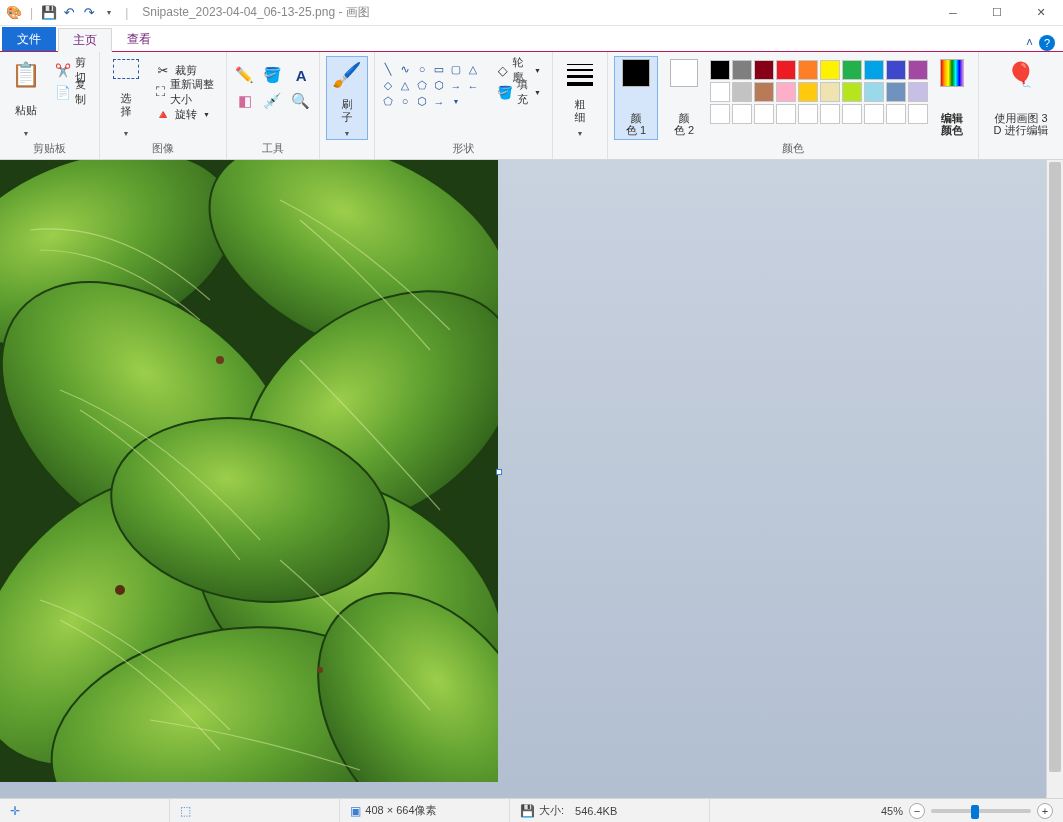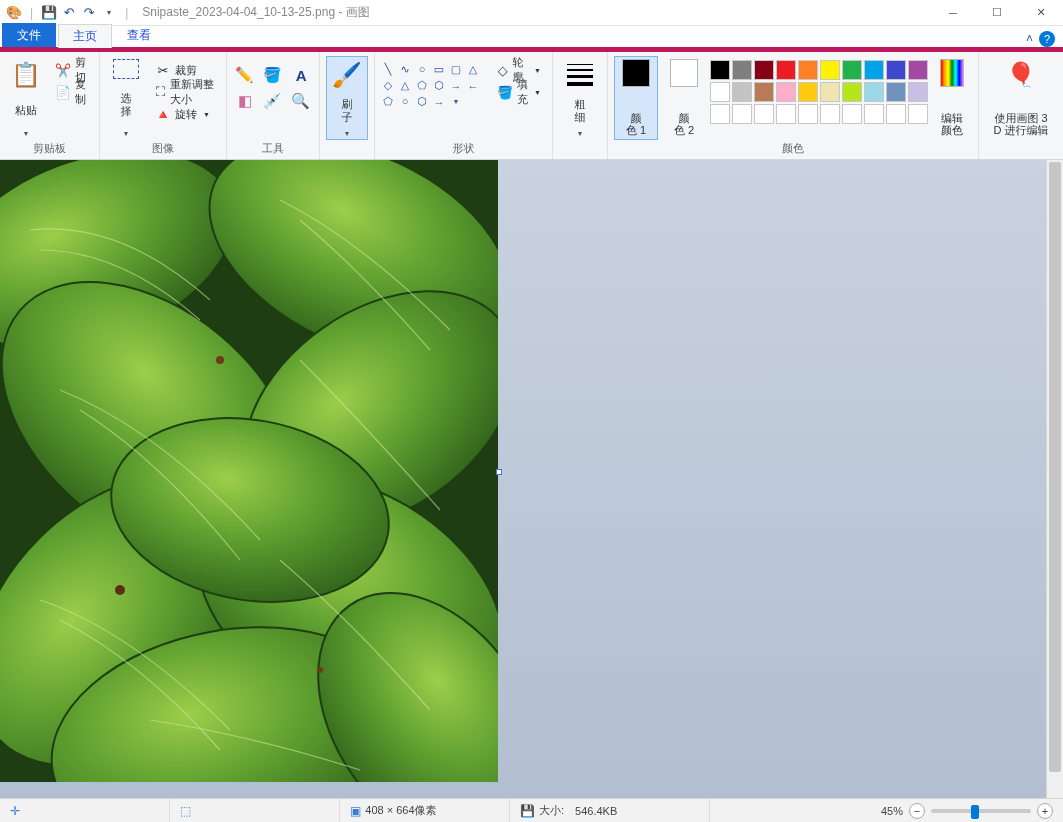--- a/index.html
+++ b/index.html
@@ -8,22 +8,22 @@
 
 .titlebar { height: 26px; background: #fff; display: flex; align-items: center; border-bottom: 1px solid #e5e5e5; font-size: 12px; color: #7a7a7a; }
 .titlebar-left { display: flex; align-items: center; gap: 4px; padding-left: 6px; }
 .qat-icon { width: 16px; height: 16px; display: inline-flex; align-items: center; justify-content: center; font-size: 13px; cursor: pointer; }
 .qat-sep { color: #bbb; margin: 0 4px; }
 .titlebar-title { margin-left: 6px; color: #888; }
 .titlebar-right { margin-left: auto; display: flex; }
 .win-btn { width: 44px; height: 26px; display: flex; align-items: center; justify-content: center; color: #555; cursor: pointer; font-size: 11px; }
 
 
-.tabs { height: 26px; display: flex; align-items: flex-end; background: #fff; border-bottom: 5px solid #be185d; padding-left: 2px; position: relative; }
-.tab { height: 24px; padding: 0 14px; font-size: 12px; color: #1d4ed8; display: flex; align-items: center; cursor: pointer; border: 1px solid transparent; border-bottom: none; }
+.tabs { height: 26px; display: flex; align-items: flex-end; background: #fff; border-bottom: 1px solid #be185d; padding-left: 2px; position: relative; }
+.tab { height: 24px; padding: 0 14px; font-size: 12px; color: #701a75; display: flex; align-items: center; cursor: pointer; border: 1px solid transparent; border-bottom: none; }
 .tab.file { background: #1a6fd6; color: #fff; margin-right: 2px;}
 .tab.active { background: #f5f6f7; border-color: #d6d6d6; border-bottom: 1px solid #f5f6f7; position: relative; top: 1px; }
 .tabs-right { margin-left: auto; display: flex; align-items: center; gap: 6px; padding-right: 8px; font-size: 12px;}
 .help-icon { width: 16px; height: 16px; border-radius: 50%; background: #0078d7; color: #fff; display: inline-flex; align-items: center; justify-content: center; font-size: 11px;}
 
 
 .ribbon { height: 108px; background: #f5f6f7; border-bottom: 1px solid #d6d6d6; display: flex; }
 .group { display: flex; flex-direction: column; border-right: 1px solid #e0e0e0; padding: 4px 6px 2px 6px; }
 .group-body { flex: 1; display: flex; align-items: flex-start; gap: 4px; }
 .group-label { height: 16px; font-size: 11px; color: #666; text-align: center; }
@@ -78,21 +78,21 @@
 <div class="titlebar">
   <div class="titlebar-left">
     <span class="qat-icon">🎨</span>
     <span class="qat-sep">|</span>
     <span class="qat-icon" style="color:#2b5aa0;">💾</span>
     <span class="qat-icon" style="color:#2b5aa0;">↶</span>
     <span class="qat-icon" style="color:#2b5aa0;">↷</span>
     <span class="qat-icon" style="font-size:8px;color:#555;">▾</span>
     <span class="qat-sep">|</span>
     <span class="titlebar-title">
-      <span>Snipaste_2023-04-04_10-13-25.png</span>
+      <span>Snipaste_2023-04-04_06-13-25.png</span>
       - <span>画图</span>
     </span>
   </div>
   <div class="titlebar-right">
     <div class="win-btn">─</div>
     <div class="win-btn">☐</div>
     <div class="win-btn close">✕</div>
   </div>
 </div>
 
@@ -278,21 +278,21 @@
           <span style="background: rgb(255, 255, 255);"></span>
           <span style="background: rgb(255, 255, 255);"></span>
           <span style="background: rgb(255, 255, 255);"></span>
           <span style="background: rgb(255, 255, 255);"></span>
           <span style="background: rgb(255, 255, 255);"></span>
           <span style="background: rgb(255, 255, 255);"></span>
           <span style="background: rgb(255, 255, 255);"></span>
           <span style="background: rgb(255, 255, 255);"></span>
           <span style="background: rgb(255, 255, 255);"></span>
         </div>
-      <div class="big-btn" style="min-width:40px;">
+      <div class="big-btn" style="min-width:40px;font-weight:bold;">
         <span class="rainbow"></span>
         <span class="lbl">编辑
 颜色</span>
       </div>
     </div>
     <div class="group-label">颜色</div>
   </div>
 
   <div class="group" style="border-right:none;">
     <div class="group-body">

